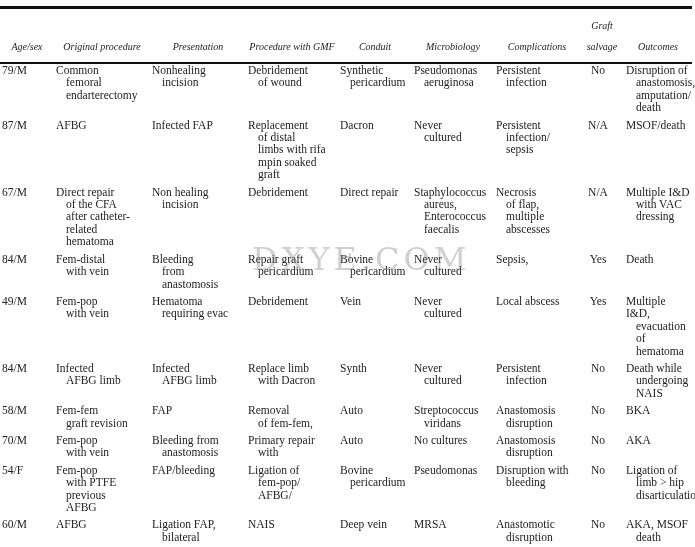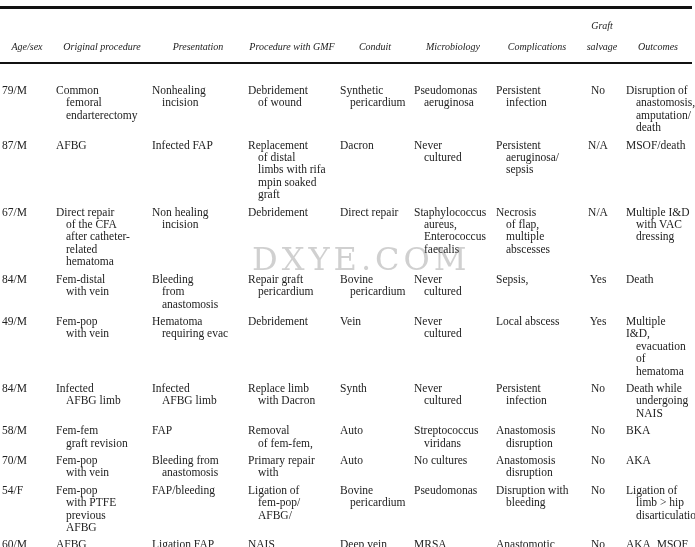--- a/index.html
+++ b/index.html
@@ -15,21 +15,21 @@
     th {
       font-style: italic; font-weight: normal; font-size: 10px;
       line-height: 21px; vertical-align: bottom; text-align: center;
       padding: 6px 2px 5px 2px; color: #222;
     }
     th.left { text-align: center; }
     td {
       font-size: 11.5px; line-height: 12.4px; vertical-align: top;
       padding: 0 2px; color: #222;
     }
-    tr.first td { padding-top: 20px; }
+    tr.first td { padding-top: 0; }
     tr.row td { padding-bottom: 5px; }
     .cell-line { display: block; }
     .cell-line.cont { padding-left: 10px; }
     .italic { }
     td.salvage { text-align: center; padding-right: 10px; }
     .footnote {
       font-size: 10.8px; line-height: 13.3px; padding: 4px 2px 0 2px; color: #222;
     }
     .footnote i { font-style: italic; }
     .watermark {
@@ -132,21 +132,21 @@
           </td>
           <td>
             <span class="cell-line">Dacron</span>
           </td>
           <td>
             <span class="cell-line">Never</span>
             <span class="cell-line cont">cultured</span>
           </td>
           <td>
             <span class="cell-line">Persistent</span>
-            <span class="cell-line cont">aeruginosa/</span>
+            <span class="cell-line cont">infection/</span>
             <span class="cell-line cont">sepsis</span>
           </td>
           <td class="salvage">
             <span class="cell-line">N/A</span>
           </td>
           <td>
             <span class="cell-line">MSOF/death</span>
           </td>
         </tr>
         <tr class="row">

